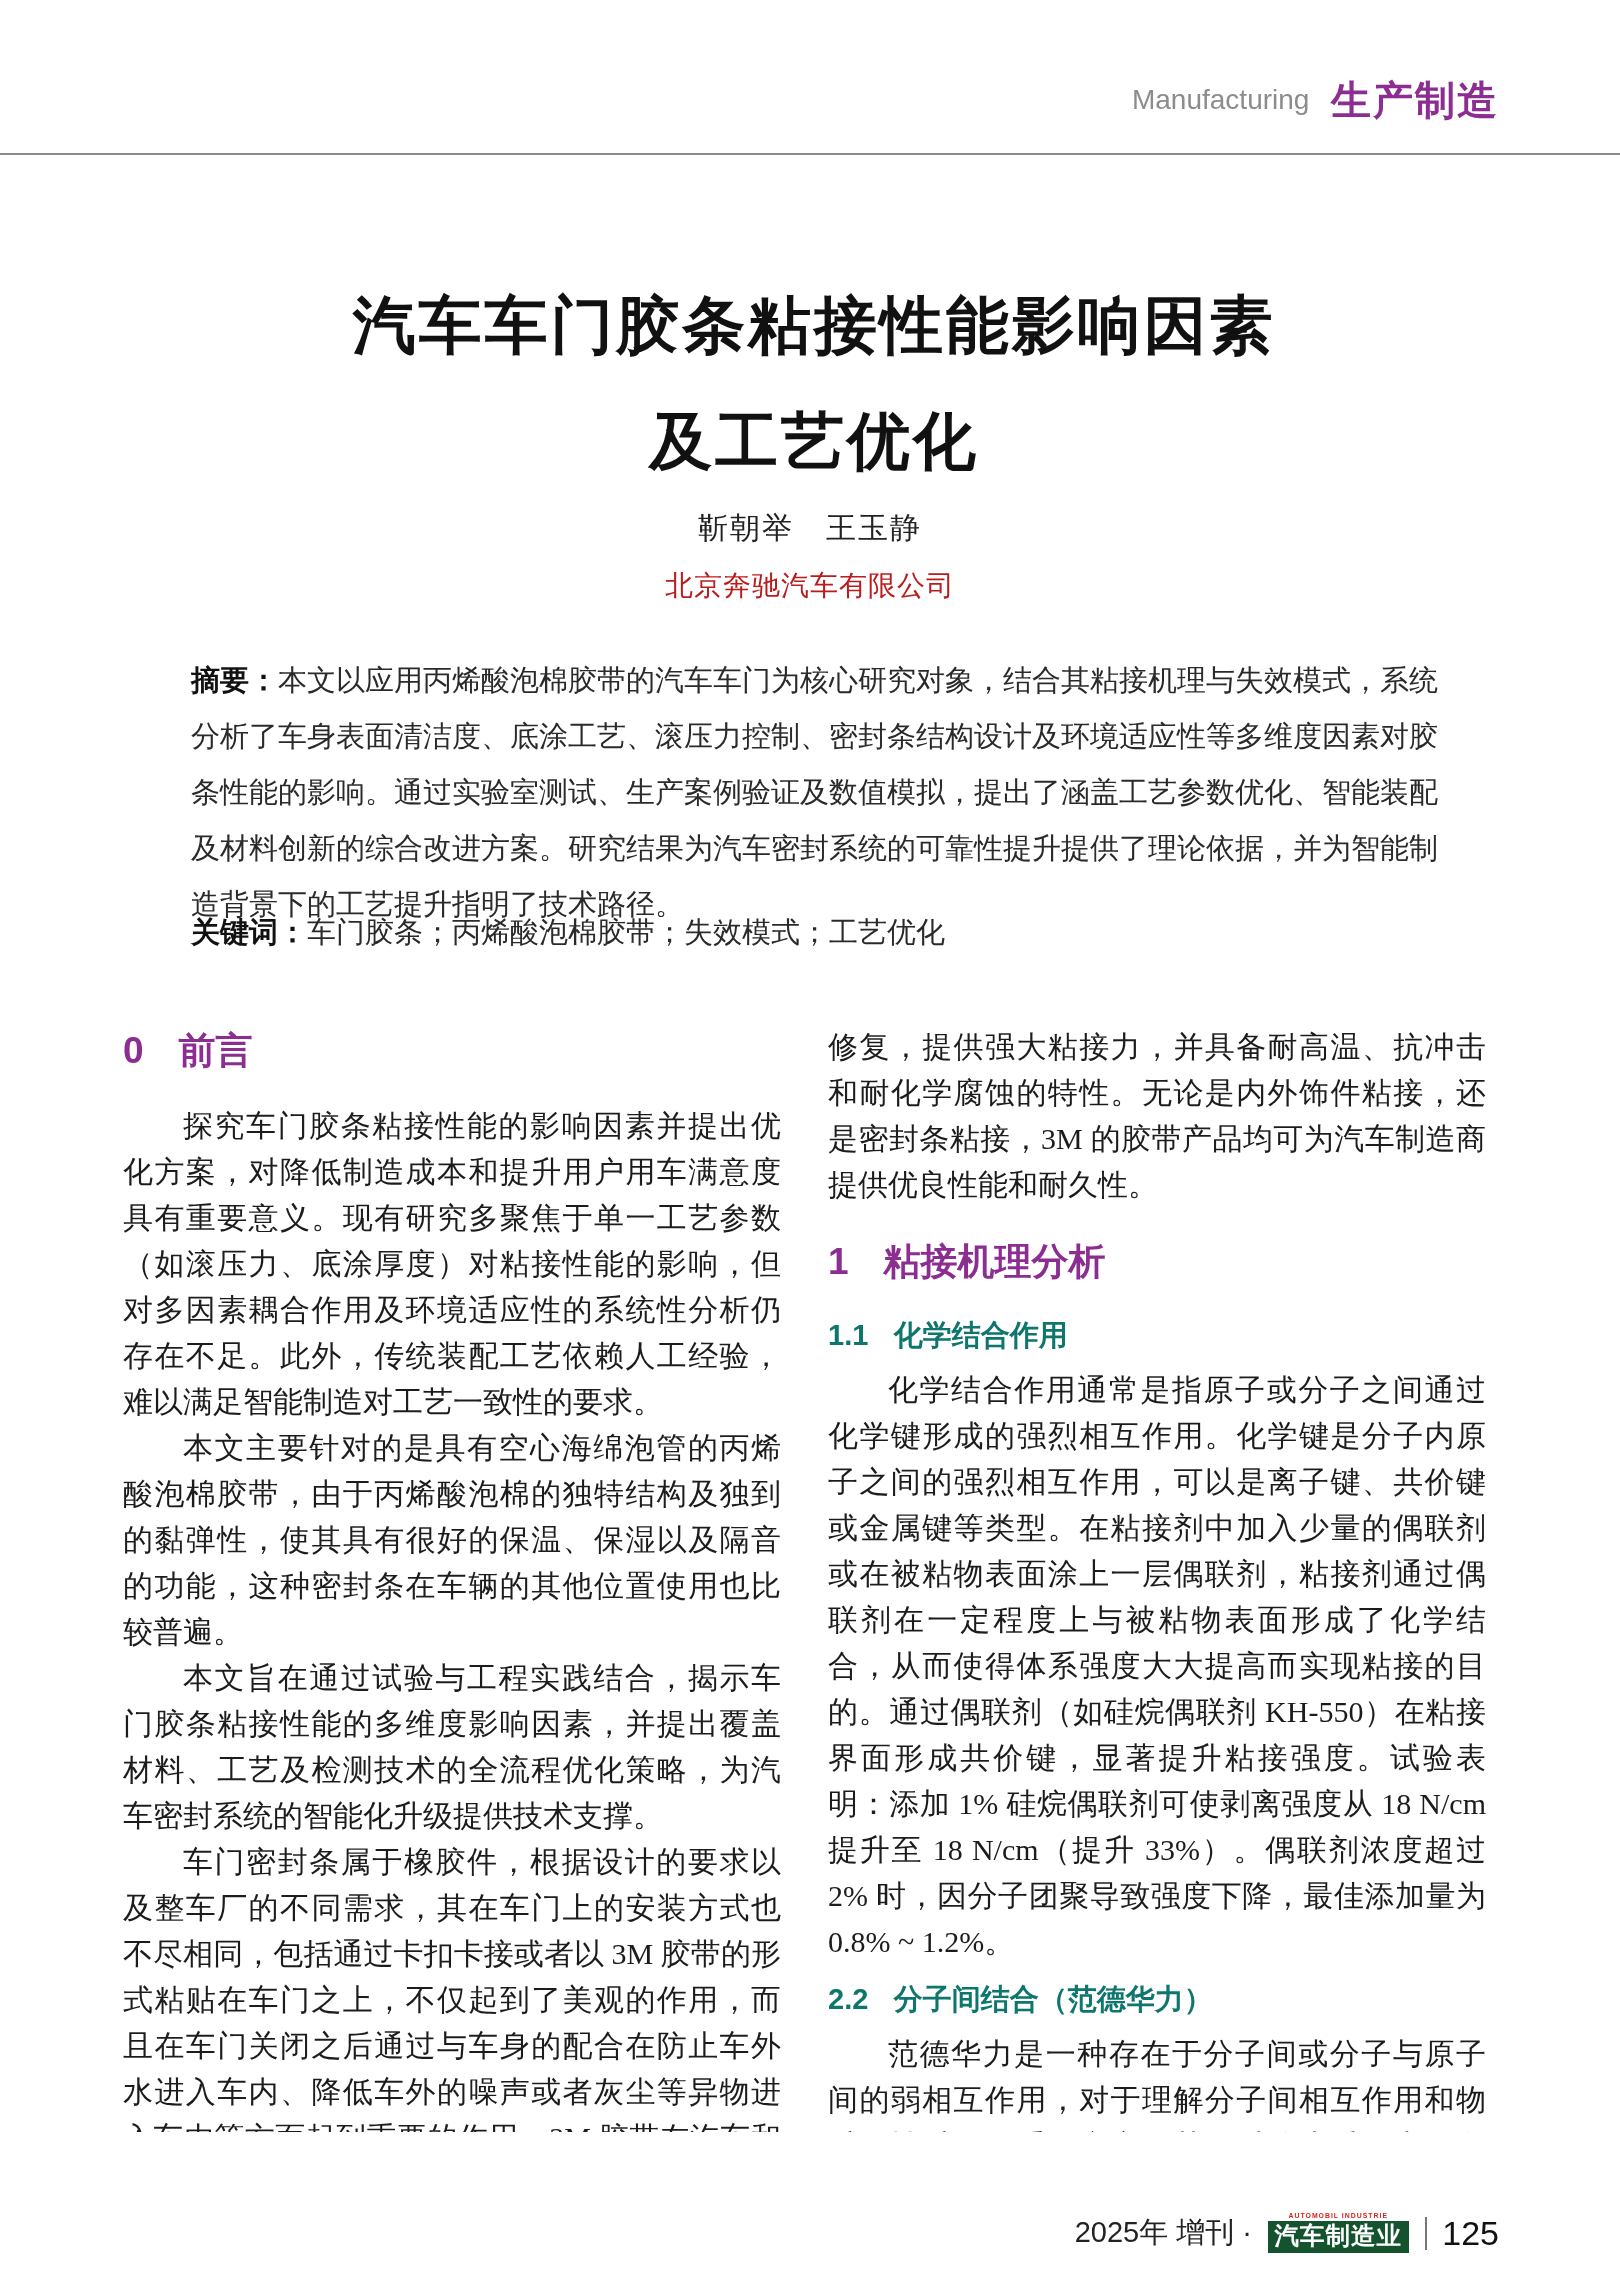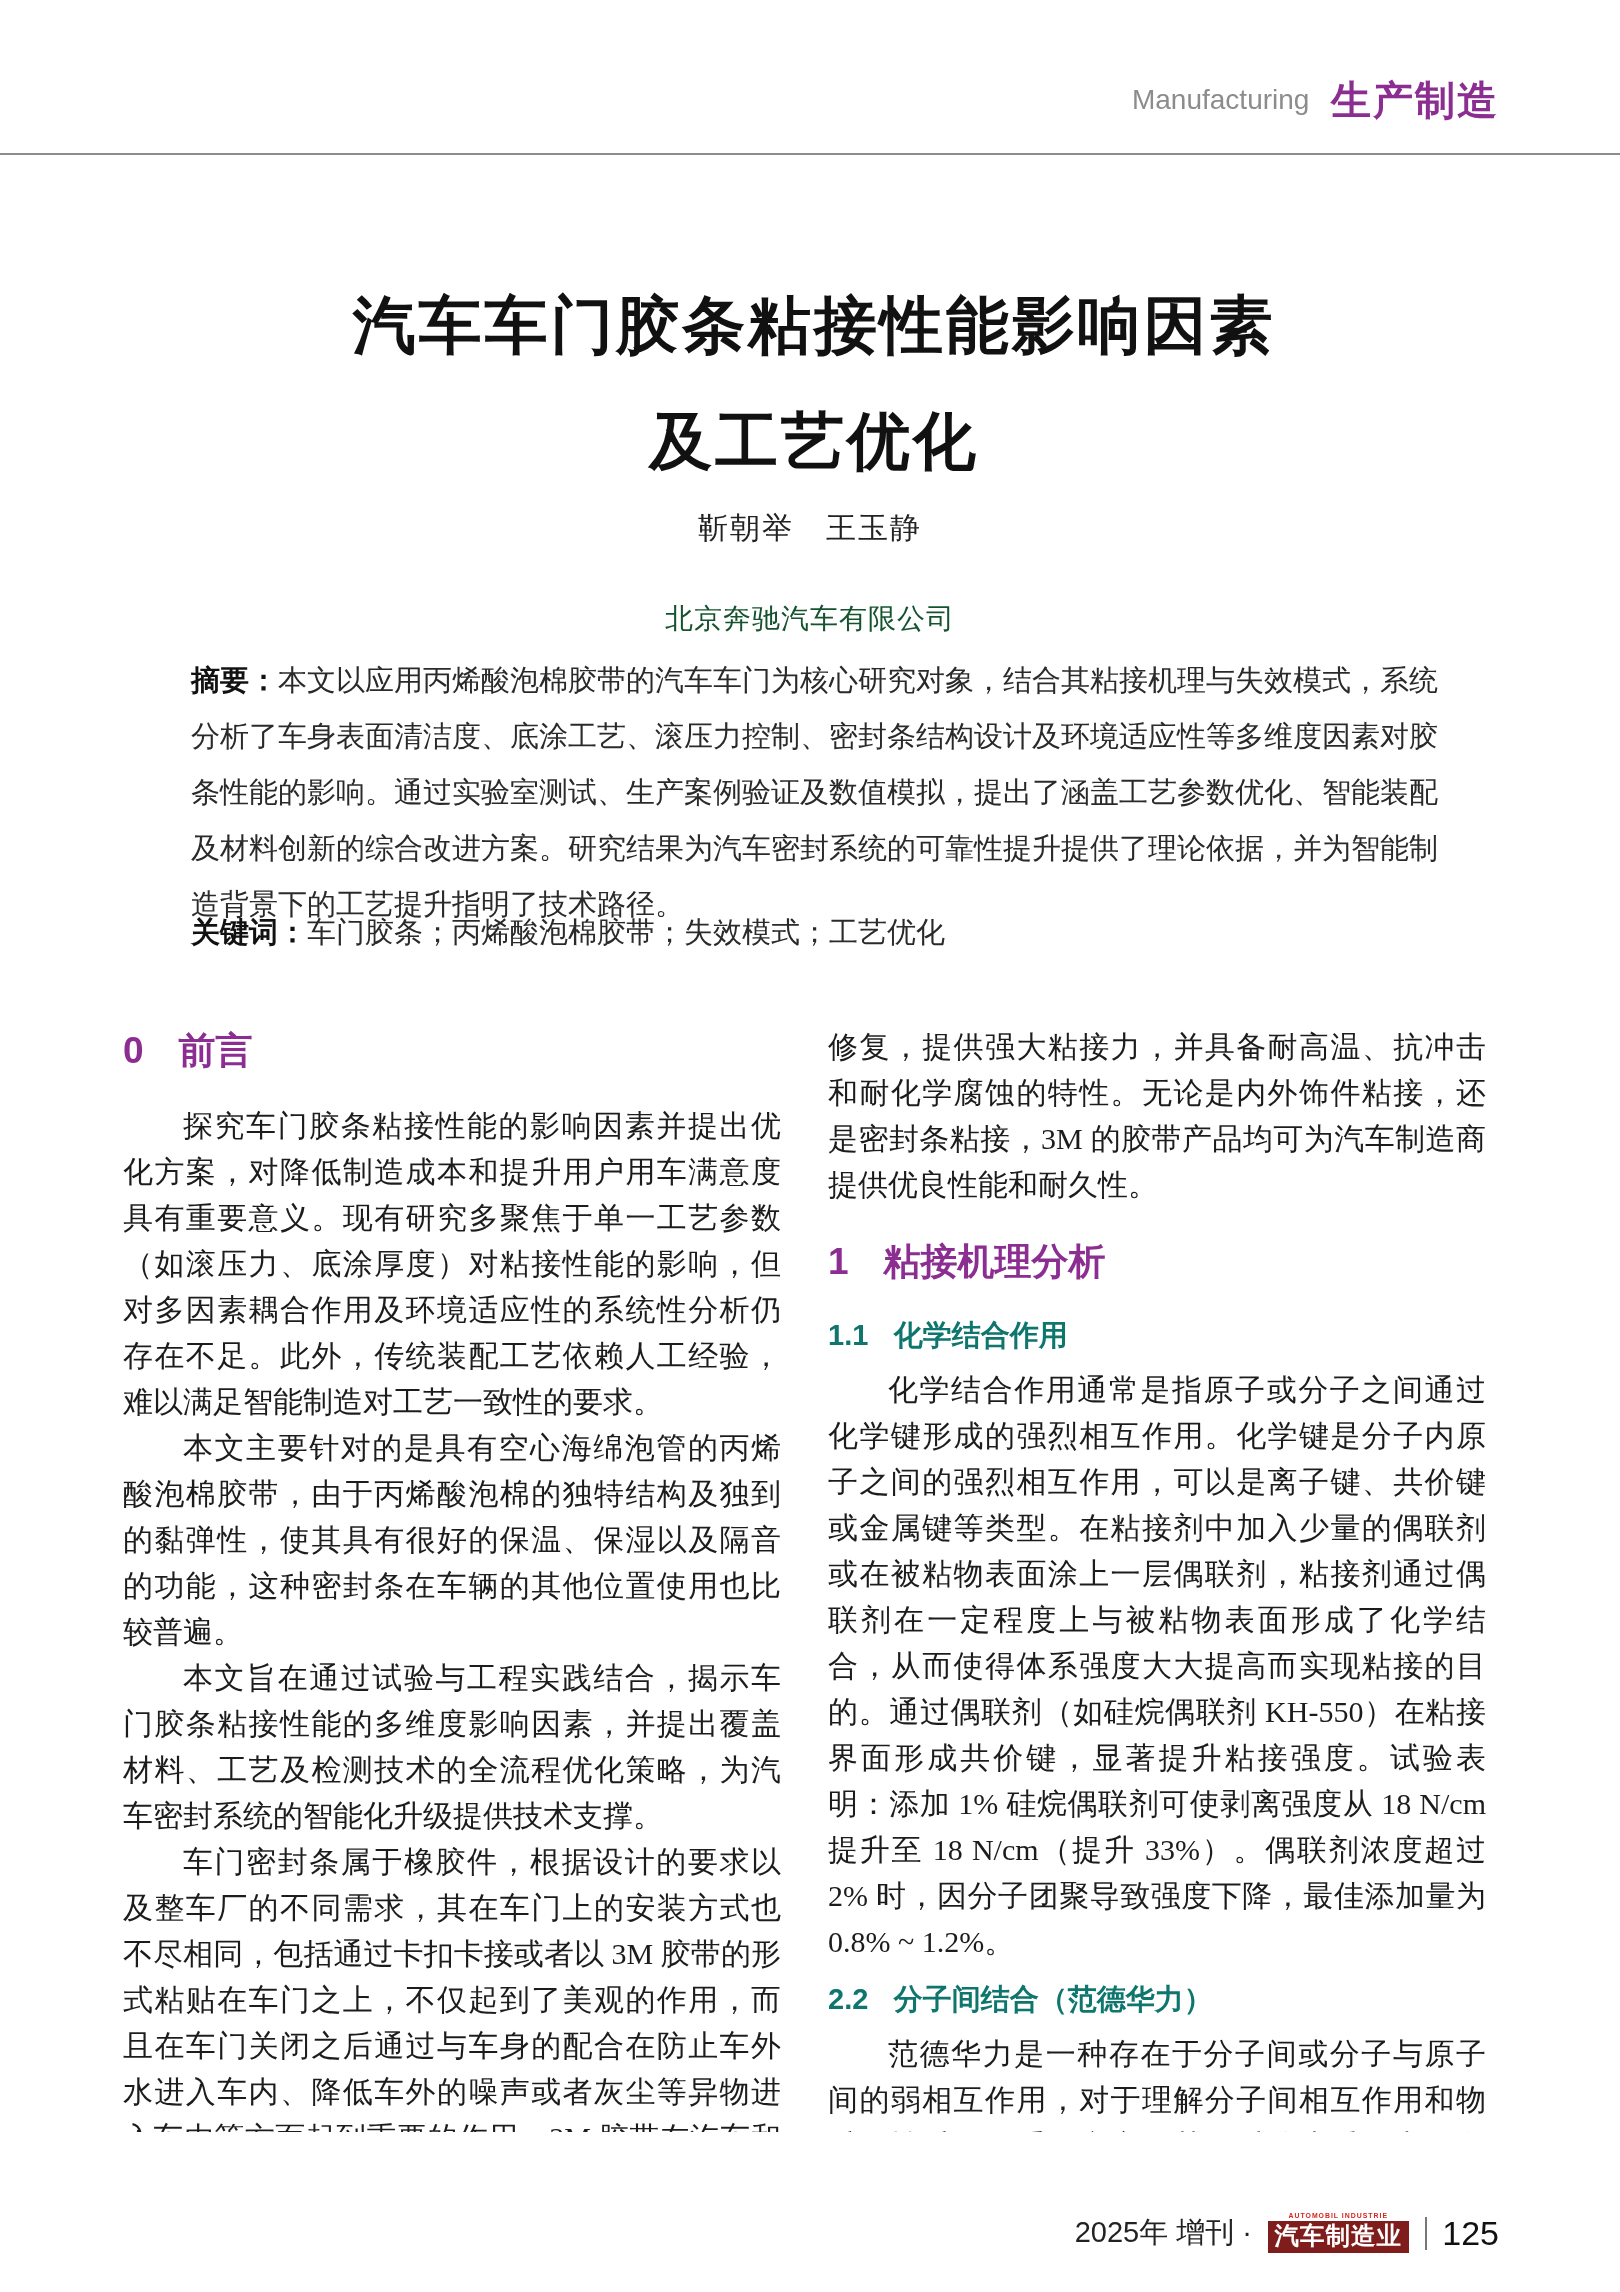--- a/index.html
+++ b/index.html
@@ -62,25 +62,25 @@
     position: absolute;
     top: 508px;
     left: 0; right: 0;
     text-align: center;
     font-size: 30px;
     color: #222;
     letter-spacing: 2px;
   }
   .affiliation {
     position: absolute;
-    top: 600px;
+    top: 567px;
     left: 0; right: 0;
     text-align: center;
     font-size: 28px;
-    color: #14532d;
+    color: #b91c1c;
     letter-spacing: 1px;
   }
 
   
   .abstract {
     position: absolute;
     top: 623px;
     left: 191px;
     width: 1247px;
     font-size: 29px;
@@ -165,21 +165,21 @@
   .logo-top {
     font-family: "Liberation Sans", sans-serif;
     font-size: 6.9px;
     font-weight: bold;
     letter-spacing: 1px;
     color: #d7231d;
     margin-bottom: 1px;
     white-space: nowrap;
   }
   .logo-box {
-    background: #7f1d1d;
+    background: #14532d;
     color: #ffffff;
     font-family: "Liberation Sans", sans-serif;
     font-size: 24.5px;
     font-weight: bold;
     padding: 2.9px 6.9px 3.9px 6.9px;
     letter-spacing: 1px;
     white-space: nowrap;
   }
   .footer-divider {
     display: inline-block;

